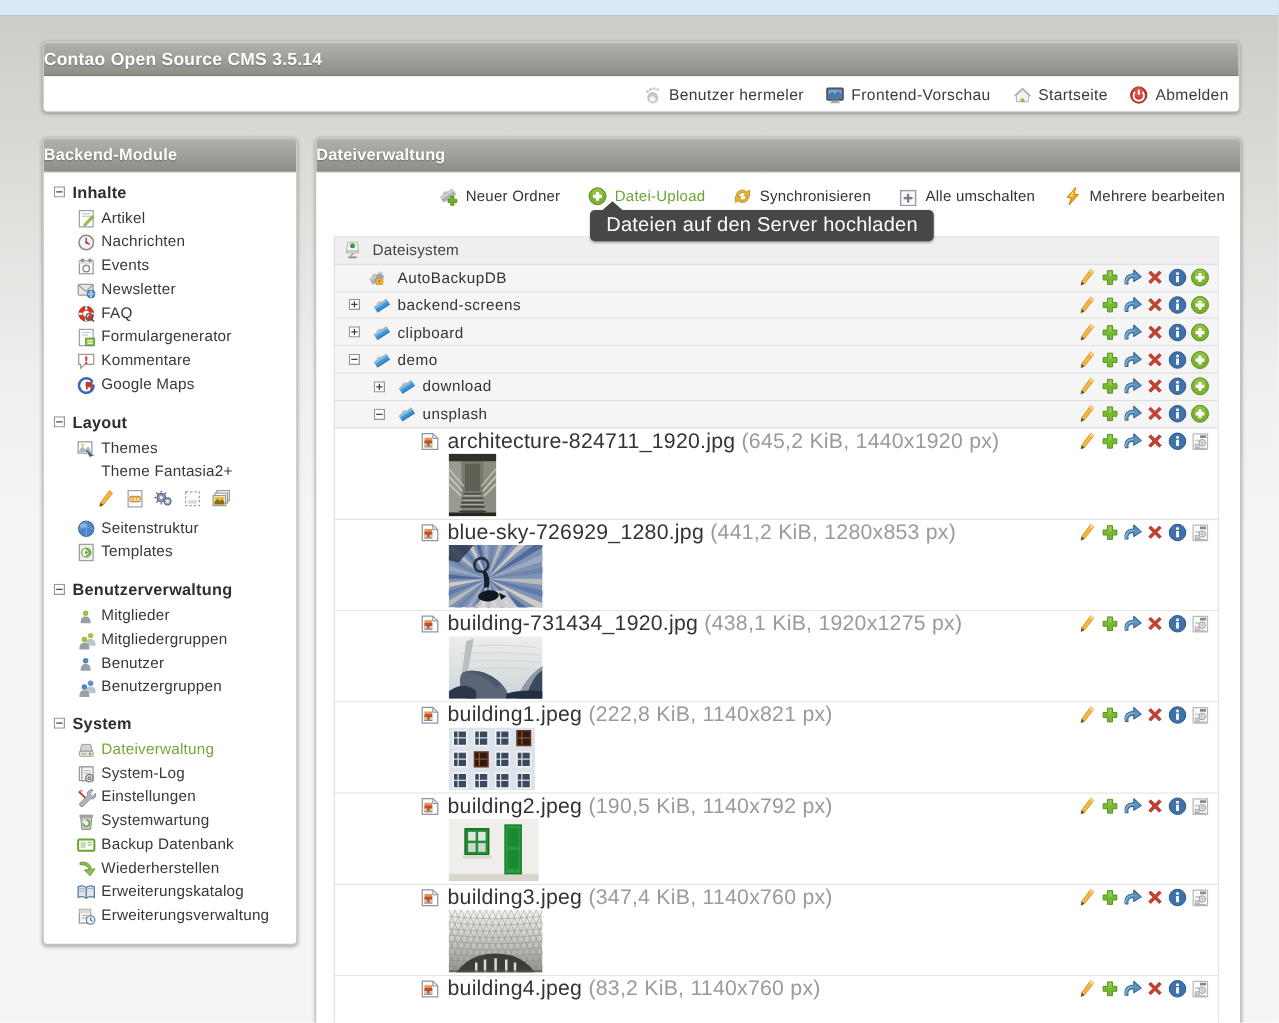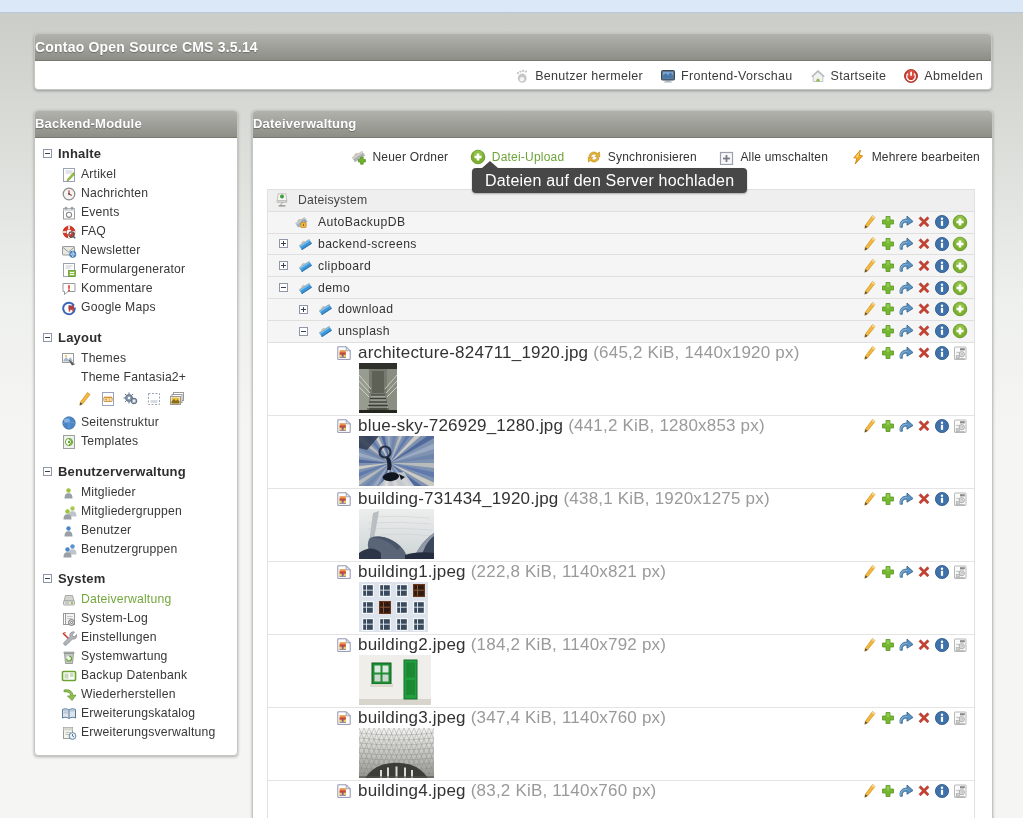--- a/index.html
+++ b/index.html
@@ -201,33 +201,33 @@
           <circle cx="8" cy="8" r="0.9" fill="#555"></circle>
         </svg>Nachrichten</div>
       <div class="itm"><svg class="ic" width="16" height="16" viewBox="0 0 16 16">
           <rect x="2.5" y="3.5" width="11" height="10.5" fill="#fff" stroke="#9a9a9a"></rect>
           <rect x="2.5" y="3.5" width="11" height="2.5" fill="#d8dde4"></rect>
           <circle cx="5" cy="3.2" r="1" fill="none" stroke="#8a8a8a"></circle>
           <circle cx="11" cy="3.2" r="1" fill="none" stroke="#8a8a8a"></circle>
           <circle cx="8" cy="9.8" r="2.6" fill="none" stroke="#8a8a8a" stroke-width="1.1"></circle>
         </svg>Events</div>
       <div class="itm"><svg class="ic" width="16" height="16" viewBox="0 0 16 16">
+          <rect x="1.5" y="3.5" width="12" height="8.5" rx="0.8" fill="#e8e8e4" stroke="#9a9a96"></rect>
+          <path d="M1.5 4 L7.5 9 L13.5 4" fill="none" stroke="#9a9a96"></path>
+          <circle cx="11.8" cy="11.2" r="3.2" fill="#4a86c8" stroke="#2d5e98" stroke-width="0.6"></circle>
+          <path d="M9 11.2 h5.6 M11.8 8.4 a4.5 4.5 0 0 1 0 5.6 M11.8 8.4 a4.5 4.5 0 0 0 0 5.6" fill="none" stroke="#cfe0f2" stroke-width="0.7"></path>
+        </svg>Newsletter</div>
+      <div class="itm"><svg class="ic" width="16" height="16" viewBox="0 0 16 16">
           <circle cx="8" cy="8" r="6" fill="#d8382a"></circle>
           <circle cx="8" cy="8" r="5.9" fill="none" stroke="#a8281c" stroke-width="0.7"></circle>
           <circle cx="8" cy="8" r="2.5" fill="#fff"></circle>
           <path d="M8 2 v3 M8 11 v3 M2 8 h3 M11 8 h3" stroke="#fff" stroke-width="1.6"></path>
           <circle cx="10.5" cy="10.5" r="2.6" fill="none" stroke="#555" stroke-width="1.1"></circle>
           <path d="M12.4 12.4 L14.2 14.2" stroke="#555" stroke-width="1.4"></path>
         </svg>FAQ</div>
-      <div class="itm"><svg class="ic" width="16" height="16" viewBox="0 0 16 16">
-          <rect x="1.5" y="3.5" width="12" height="8.5" rx="0.8" fill="#e8e8e4" stroke="#9a9a96"></rect>
-          <path d="M1.5 4 L7.5 9 L13.5 4" fill="none" stroke="#9a9a96"></path>
-          <circle cx="11.8" cy="11.2" r="3.2" fill="#4a86c8" stroke="#2d5e98" stroke-width="0.6"></circle>
-          <path d="M9 11.2 h5.6 M11.8 8.4 a4.5 4.5 0 0 1 0 5.6 M11.8 8.4 a4.5 4.5 0 0 0 0 5.6" fill="none" stroke="#cfe0f2" stroke-width="0.7"></path>
-        </svg>Newsletter</div>
       <div class="itm"><svg class="ic" width="16" height="16" viewBox="0 0 16 16">
           <rect x="2.5" y="1.5" width="11" height="13" fill="#fff" stroke="#9aa2b5"></rect>
           <rect x="4.5" y="3.5" width="7" height="1" fill="#c5cad4"></rect>
           <rect x="4.5" y="5.5" width="5" height="1" fill="#c5cad4"></rect>
           <rect x="7.5" y="8.5" width="7" height="6" fill="#8fc04d" stroke="#5e8f28" stroke-width="0.7"></rect>
           <rect x="9" y="10" width="4" height="1" fill="#fff"></rect>
           <rect x="9" y="12" width="4" height="1" fill="#fff"></rect>
         </svg>Formulargenerator</div>
       <div class="itm"><svg class="ic" width="16" height="16" viewBox="0 0 16 16">
           <path d="M2 2.5 h12 v8 h-7 l-3.5 3 v-3 h-1.5 Z" fill="#fff" stroke="#9a9a9a"></path>
@@ -837,21 +837,21 @@
             <path d="M58.5 37.2 V47.8" stroke="#d8e0e8" stroke-width="1"></path>
             <path d="M55.2 42.2 H64.8" stroke="#d8e0e8" stroke-width="1"></path>
           </svg></div>
       </div>
       <div class="filerow">
         <div class="fline" style="padding-left:68px">
           <svg class="ic" width="16" height="16" style="margin-right:6px">
             <use href="#i-imgfile"></use>
           </svg>
           <span>building2.jpeg</span>
-          <span class="gray" style="margin-left:5px">(184,2 KiB, 1140x792 px)</span>
+          <span class="gray" style="margin-left:5px">(190,5 KiB, 1140x792 px)</span>
           <span class="acts">
             <svg class="ic" width="16" height="16">
               <use href="#i-pencil"></use>
             </svg>
             <svg class="ic" width="16" height="16">
               <use href="#i-plus"></use>
             </svg>
             <svg class="ic" width="16" height="16">
               <use href="#i-move"></use>
             </svg>

